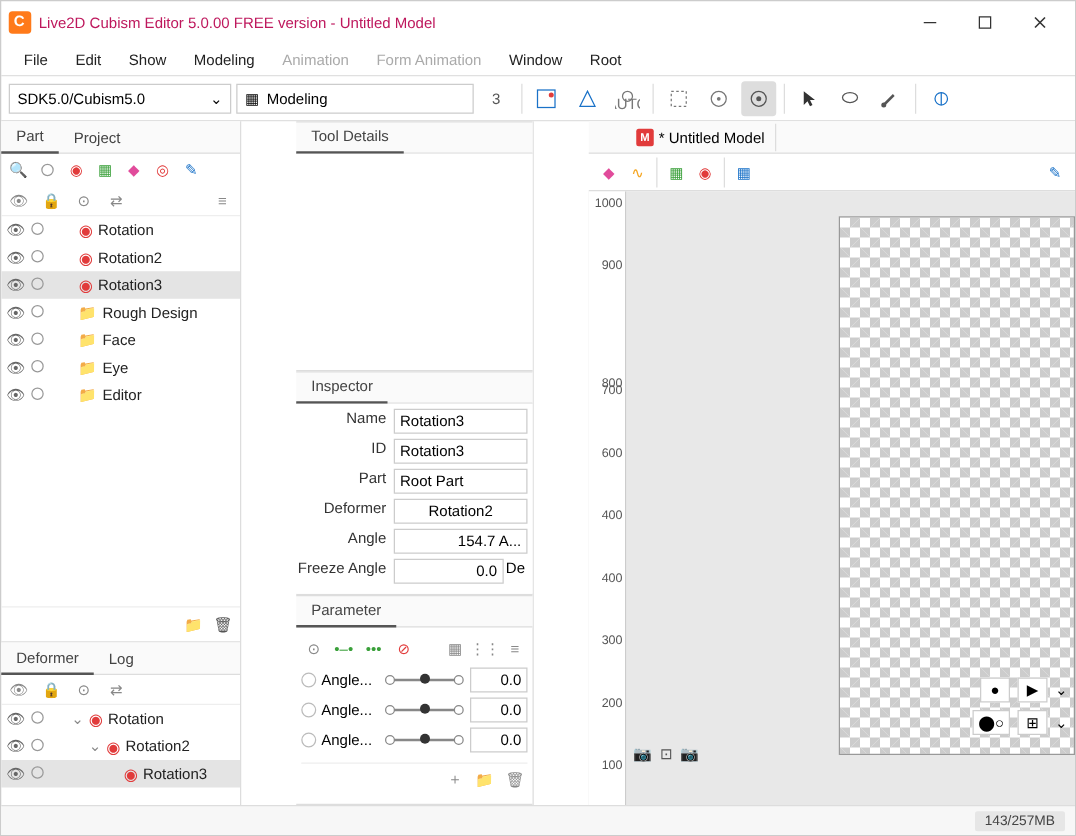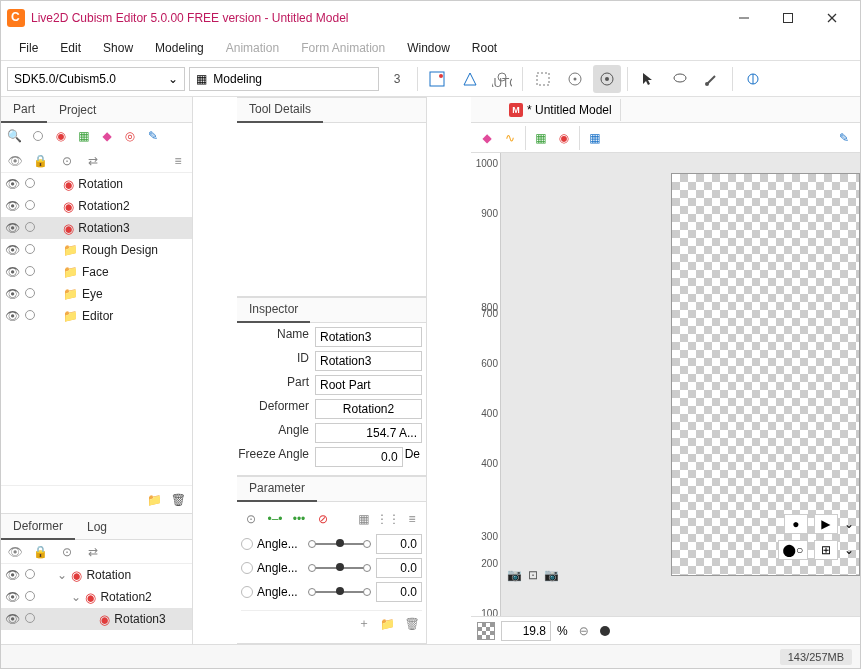--- a/index.html
+++ b/index.html
@@ -473,21 +473,21 @@
     </div>
     <div class="canvas-area">
       <div class="ruler-v" id="ruler-v">
             <div class="tick" style="top: 10px;">1000</div>
             <div class="tick" style="top: 60px;">900</div>
             <div class="tick" style="top: 110px; margin-top: 44px;">800</div>
             <div class="tick" style="top: 160px;">700</div>
             <div class="tick" style="top: 210px;">600</div>
             <div class="tick" style="top: 260px;">400</div>
             <div class="tick" style="top: 310px;">400</div>
-            <div class="tick" style="top: 360px; margin-top: 23px;">300</div>
+            <div class="tick" style="top: 360px;">300</div>
             <div class="tick" style="top: 410px;">200</div>
             <div class="tick" style="top: 460px;">100</div>
           </div>
       <div class="checker"></div>
       <div class="canvas-bottom-icons">
         <span>📷</span>
         <span>⊡</span>
         <span>📷</span>
       </div>
 
@@ -497,27 +497,19 @@
           <div class="play-btn">▶</div>
           <span>⌄</span>
         </div>
         <div class="play-row">
           <div class="play-btn" style="width:30px;">⬤○</div>
           <div class="play-btn">⊞</div>
           <span>⌄</span>
         </div>
       </div>
     </div>
-    <div class="canvas-footer">
-      <div class="check-ic"></div>
-      <div class="zoom-box">19.8</div>
-      <span>%</span>
-      <span class="mini-ic">⊖</span>
-      <span style="width:10px; height:10px; background:#333; border-radius:50%; display:inline-block;"></span>
-      <div class="spacer"></div>
-    </div>
   </div>
  </div>
 
  <div class="statusbar">
    <div class="mem-pill">143/257MB</div>
  </div>
 </div>
 
 </body></html>

